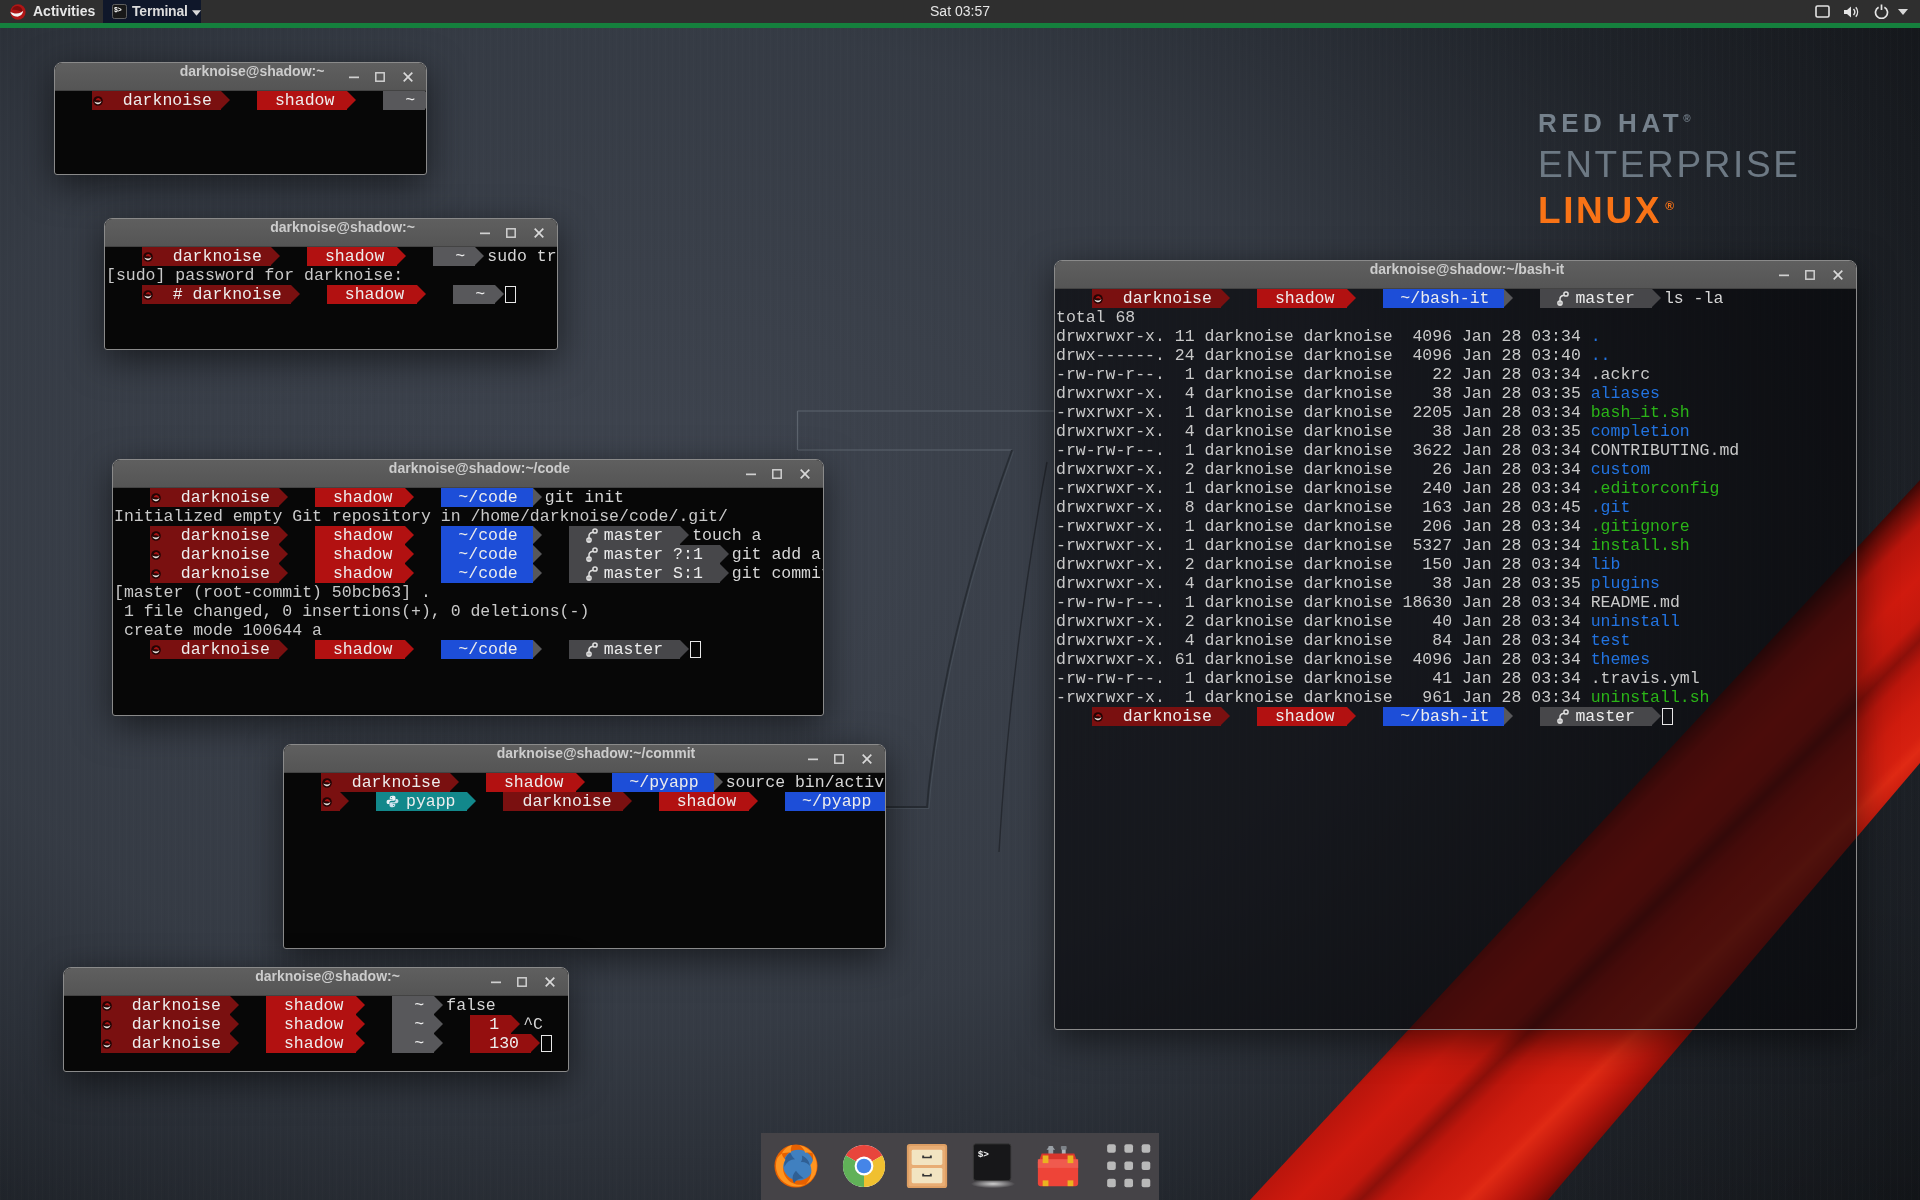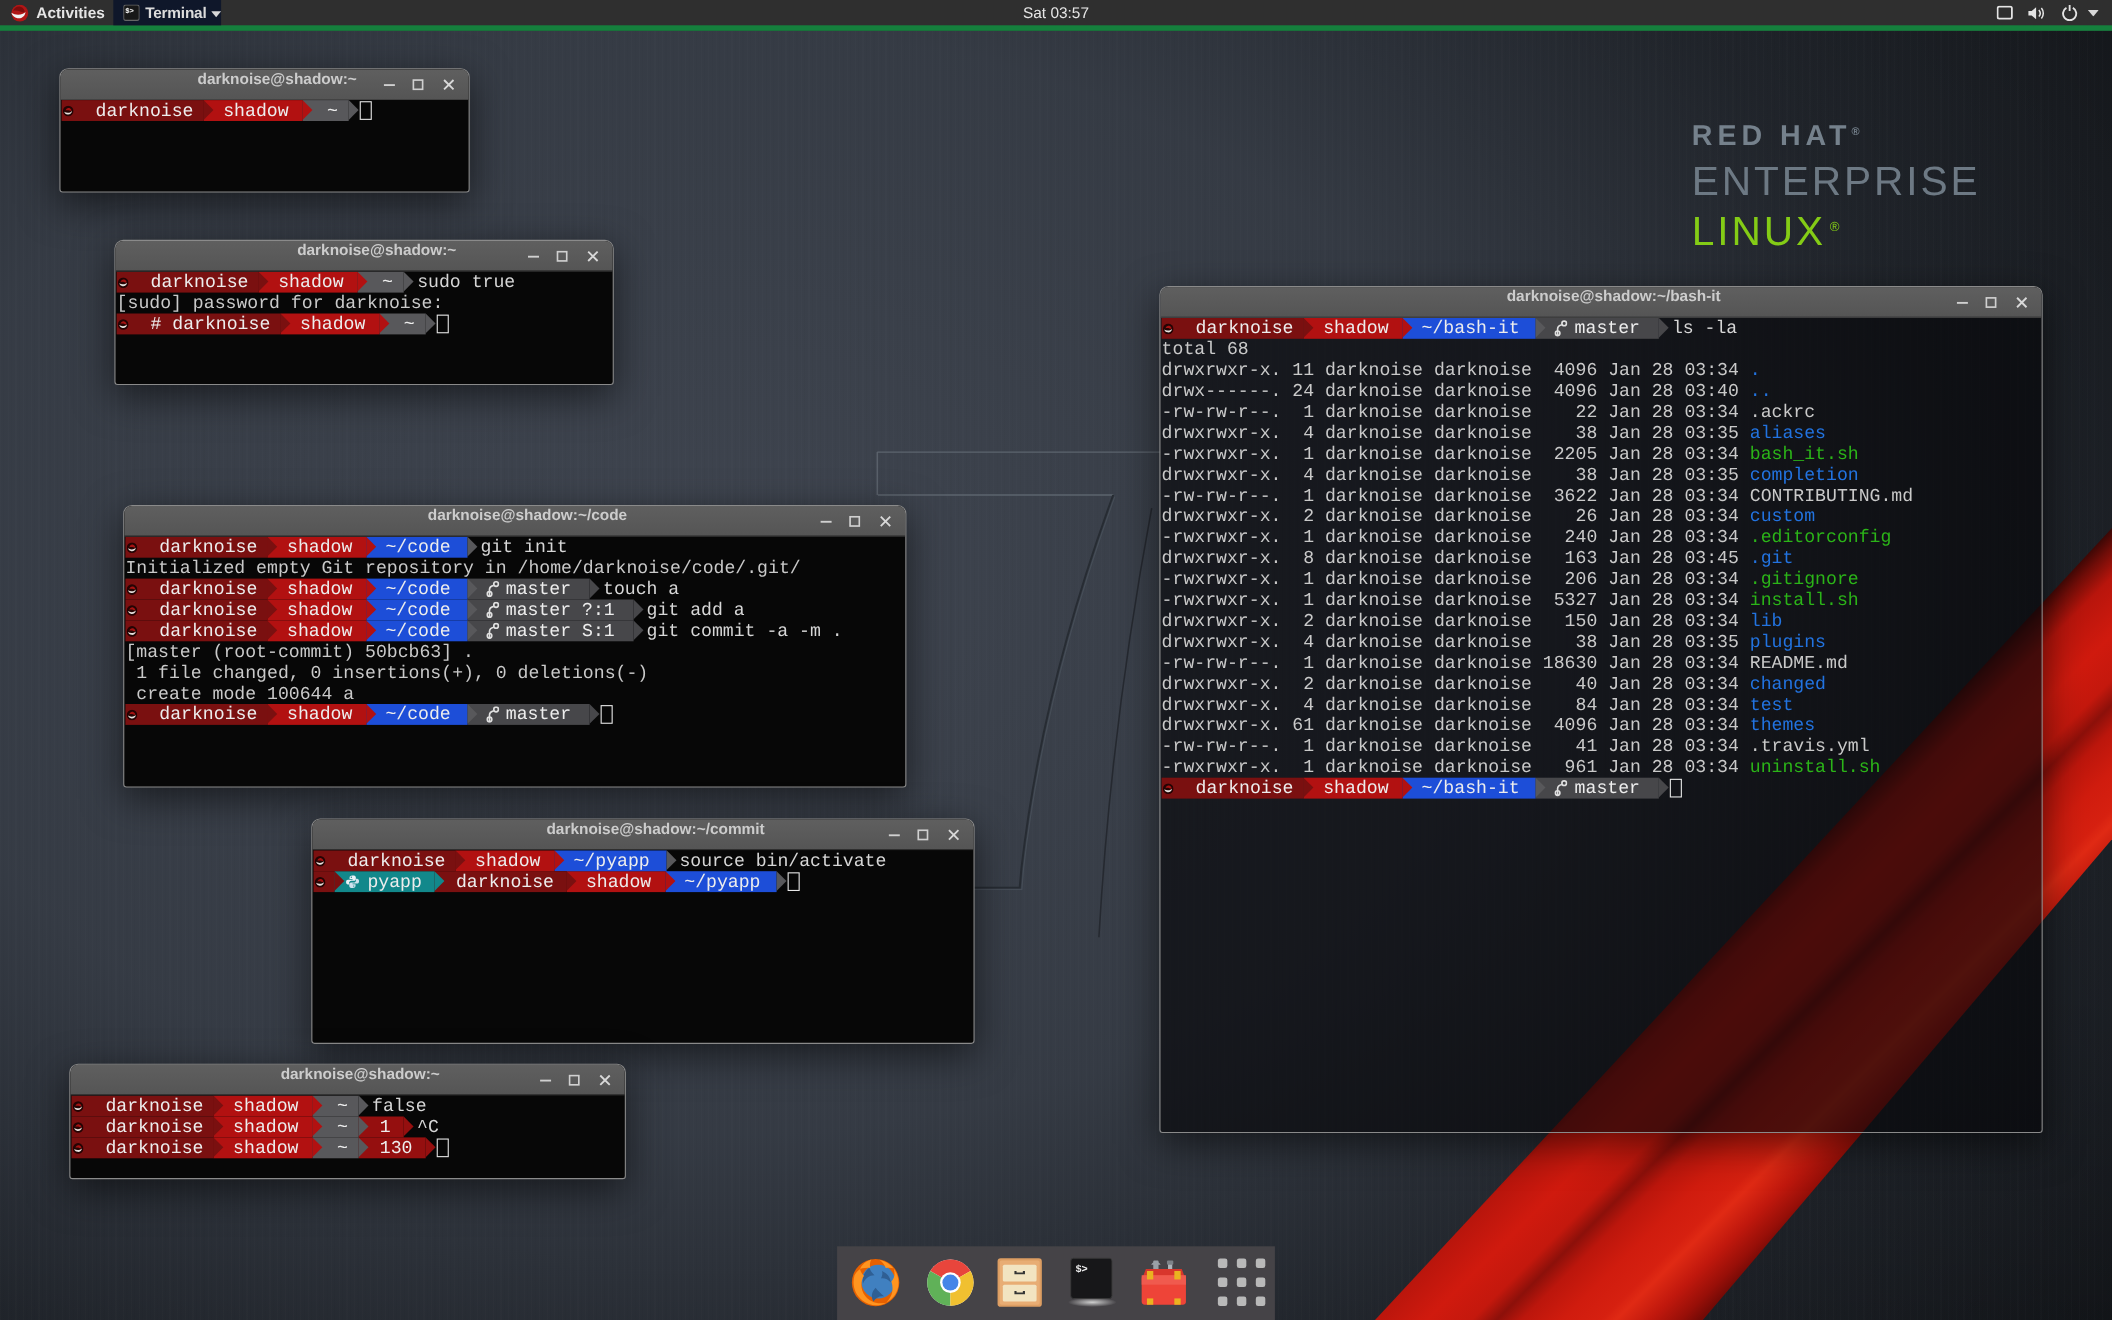--- a/index.html
+++ b/index.html
@@ -12,42 +12,42 @@
 #tex{position:absolute;inset:0;
  background:repeating-linear-gradient(90deg, rgba(255,255,255,0.020) 0 1px, rgba(0,0,0,0) 1px 3px, rgba(0,0,0,0.035) 3px 4px, rgba(0,0,0,0) 4px 7px);
  opacity:.6;}
 
 #ribbon{position:absolute;left:0;top:0;}
 
 #rhlogo{position:absolute;left:1538px;top:108px;font-family:"Liberation Sans",sans-serif;color:#6f7b86;}
 #rh1{font-size:26px;font-weight:700;letter-spacing:4.5px;color:#75818c;}
 #rh1 sup{font-size:10px;letter-spacing:0;}
 #rh2{font-size:37px;font-weight:400;letter-spacing:2.6px;margin-top:5px;color:#6d7984;}
-#rh3{font-size:37px;font-weight:400;letter-spacing:2.6px;margin-top:4px;color:#84cc16;}
+#rh3{font-size:37px;font-weight:700;letter-spacing:2.6px;margin-top:4px;color:#f97316;}
 #rh3 sup{font-size:12px;letter-spacing:0;}
 
 #curves{position:absolute;left:0;top:0;}
 
 #topbar{position:absolute;left:0;top:0;width:1920px;height:23px;background:#2f2f2f;border-bottom:5px solid #15803d;
  font-family:"Liberation Sans",sans-serif;color:#e6e6e6;font-size:14px;}
 #activities{position:absolute;left:33px;top:3px;font-weight:700;}
 #appmenu{position:absolute;left:103px;top:0;height:23px;background:#0f172a;width:98px;}
 #appname{position:absolute;left:29px;top:3px;font-weight:700;color:#dcdcdc;letter-spacing:-0.2px;}
 #clock{position:absolute;left:0;right:0;top:3px;text-align:center;font-weight:400;}
 
 .win{position:absolute;border:1px solid #8a8a8a;border-radius:8px 8px 3px 3px;background:#070707;box-shadow:0 10px 36px rgba(0,0,0,0.55);}
 .tb{position:absolute;left:0;top:0;right:0;height:27px;background:linear-gradient(#5f5f5f,#555555);border-radius:7px 7px 0 0;border-bottom:1px solid #434343;padding-left:23px;}
 .title{display:block;text-align:center;line-height:27px;font:700 14px "Liberation Sans",sans-serif;color:#cccccc;}
 .bt{position:absolute;top:0;width:20px;height:27px;}
 .bt svg{position:absolute;left:50%;top:50%;transform:translate(-50%,-50%);}
 .bt.mn{right:62px;} .bt.mx{right:36px;} .bt.cl{right:8px;}
 .body{position:absolute;left:0;right:0;top:28px;bottom:0;padding:0 0 0 1px;overflow:hidden;
  font-family:"Liberation Mono",monospace;font-size:16.5px;line-height:19px;color:#c9c9c9;}
 .ln{height:19px;display:flex;align-items:stretch;white-space:pre;}
-.seg{position:relative;height:19px;line-height:19px;color:#ededed;flex:0 0 auto;}
+.seg{position:relative;height:19px;line-height:19px;color:#ededed;flex:0 0 auto;margin-left:36px;}
 .seg:after{content:"";position:absolute;right:-9px;top:0;width:0;height:0;border-top:9.5px solid transparent;border-bottom:9.5px solid transparent;border-left:9px solid #000;z-index:6;}
 .su{background:#7a1010;padding:0 9px 0 1px;}  .su:after{border-left-color:#7a1010;}
 .sh{background:#b21111;padding:0 13px 0 18px;} .sh:after{border-left-color:#b21111;}
 .sp{background:#1d4ed8;padding:0 15px 0 17px;}
 .sp1{background:#58585b;padding:0 10px 0 22px;} .sp:after{border-left-color:#58585b;}
 .sp1:after{border-left-color:#58585b;}
 .sb{background:#47474a;padding:0 17px 0 17px;} .sb:after{border-left-color:#47474a;}
 .se{background:#950f0f;padding:0 12px 0 19px;} .se:after{border-left-color:#950f0f;}
 .sv{background:#12888b;padding:0 11px 0 10px;}  .sv:after{border-left-color:#12888b;}
 .suv{background:#7a1010;padding:0 8px 0 1px;}  .suv:after{border-left-color:#7a1010;}
@@ -382,21 +382,21 @@
       <div class="ln">drwxrwxr-x.  4 darknoise darknoise    38 Jan 28 03:35 <span class="b">completion</span></div>
       <div class="ln">-rw-rw-r--.  1 darknoise darknoise  3622 Jan 28 03:34 CONTRIBUTING.md</div>
       <div class="ln">drwxrwxr-x.  2 darknoise darknoise    26 Jan 28 03:34 <span class="b">custom</span></div>
       <div class="ln">-rwxrwxr-x.  1 darknoise darknoise   240 Jan 28 03:34 <span class="g">.editorconfig</span></div>
       <div class="ln">drwxrwxr-x.  8 darknoise darknoise   163 Jan 28 03:45 <span class="b">.git</span></div>
       <div class="ln">-rwxrwxr-x.  1 darknoise darknoise   206 Jan 28 03:34 <span class="g">.gitignore</span></div>
       <div class="ln">-rwxrwxr-x.  1 darknoise darknoise  5327 Jan 28 03:34 <span class="g">install.sh</span></div>
       <div class="ln">drwxrwxr-x.  2 darknoise darknoise   150 Jan 28 03:34 <span class="b">lib</span></div>
       <div class="ln">drwxrwxr-x.  4 darknoise darknoise    38 Jan 28 03:35 <span class="b">plugins</span></div>
       <div class="ln">-rw-rw-r--.  1 darknoise darknoise 18630 Jan 28 03:34 README.md</div>
-      <div class="ln">drwxrwxr-x.  2 darknoise darknoise    40 Jan 28 03:34 <span class="b">changed</span></div>
+      <div class="ln">drwxrwxr-x.  2 darknoise darknoise    40 Jan 28 03:34 <span class="b">uninstall</span></div>
       <div class="ln">drwxrwxr-x.  4 darknoise darknoise    84 Jan 28 03:34 <span class="b">test</span></div>
       <div class="ln">drwxrwxr-x. 61 darknoise darknoise  4096 Jan 28 03:34 <span class="b">themes</span></div>
       <div class="ln">-rw-rw-r--.  1 darknoise darknoise    41 Jan 28 03:34 .travis.yml</div>
       <div class="ln">-rwxrwxr-x.  1 darknoise darknoise   961 Jan 28 03:34 <span class="g">uninstall.sh</span></div>
       <div class="ln"><span class="seg su"><svg class="hat" width="10" height="10" viewBox="0 0 16 16">
             <circle cx="8" cy="8" r="7.7" fill="#240404"></circle>
             <path d="M4.2 7.2 C4.7 4.4 7.1 2.8 9.6 3.5 C11.7 4.1 13 5.9 12.8 7.9 C11.7 7.9 10.7 7.7 9.8 7.3 C7.9 6.5 5.9 6.5 4.2 7.2 Z" fill="#a51212"></path>
             <path d="M2.2 8.8 C4.8 10.6 8.6 10.9 11.4 9.5 C12.2 9.1 12.9 8.6 13.5 8 C13.2 11.3 10.3 13.6 7 13 C4.6 12.6 2.8 11 2.2 8.8 Z" fill="#e4e0dc"></path>
           </svg>  darknoise</span><span class="seg sh">shadow</span><span class="seg sp">~/bash-it</span><span class="seg sb"><svg class="bra" width="12" height="15" viewBox="0 0 12 15">
             <circle cx="3" cy="12" r="2.1" fill="none" stroke="#e0e0e0" stroke-width="1.5"></circle>

